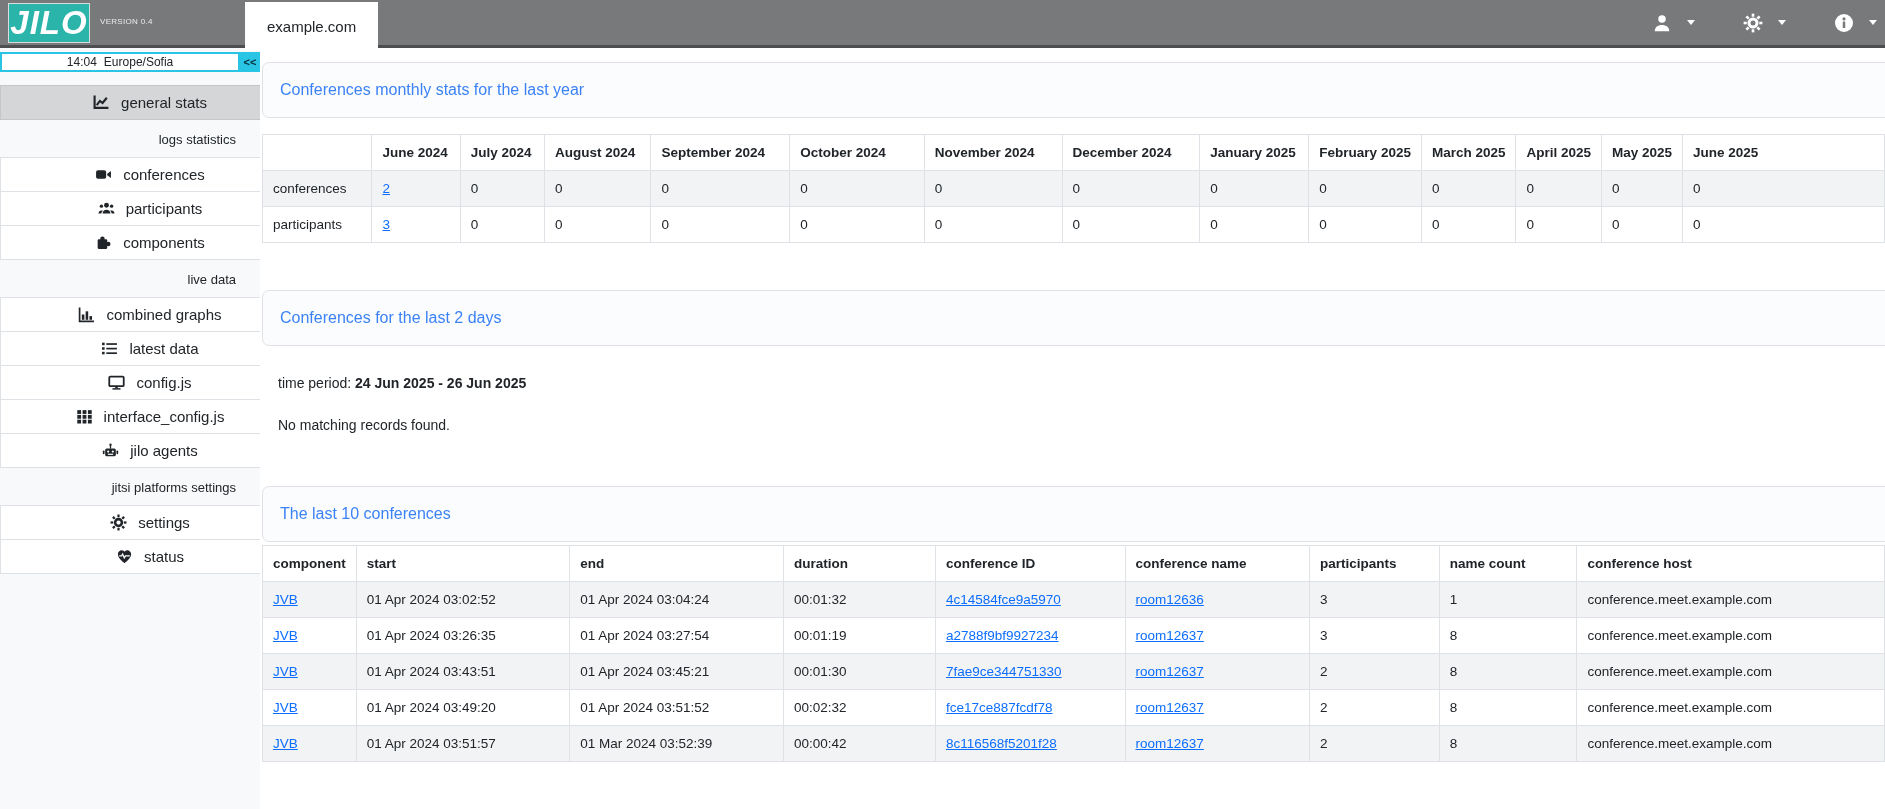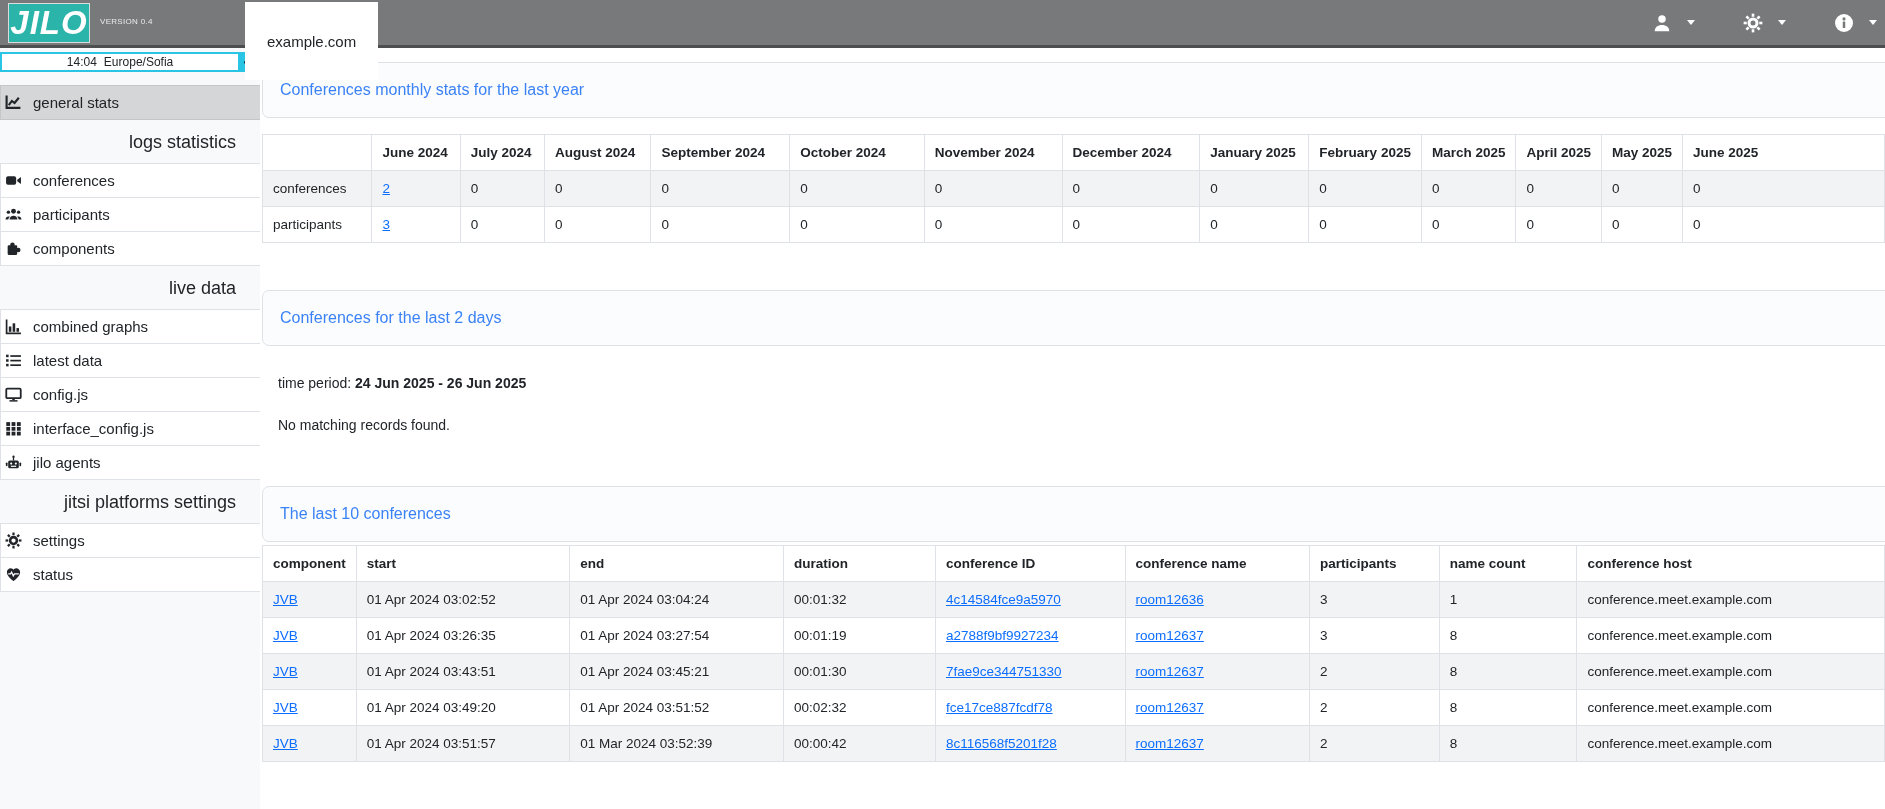--- a/index.html
+++ b/index.html
@@ -7,43 +7,43 @@
         font-family:"Liberation Sans",sans-serif;color:#212529;}
 
   
   .topbar{position:absolute;top:0;left:0;right:0;height:45px;background:#77797b;
           border-bottom:3px solid #4c4e50;z-index:5;}
   .logo{position:absolute;left:8px;top:3px;width:80px;height:38px;background:#2bb4a9;
         border:1px solid #dcdcdc;display:flex;align-items:center;justify-content:center;}
   .logo span{color:#fff;font-size:33px;font-weight:bold;font-style:italic;letter-spacing:1px;}
   .version{position:absolute;left:100px;top:17px;color:#ececec;font-size:8px;letter-spacing:.3px;}
   .tab{position:absolute;left:245px;top:2px;height:46px;background:#fff;display:flex;
-       align-items:center;padding:16px 22px;font-size:15px;color:#212529;cursor:pointer;}
+       align-items:center;padding:1px 22px;font-size:15px;color:#212529;cursor:pointer;}
   .topbar-right{position:absolute;right:8px;top:0;height:45px;display:flex;align-items:center;}
   .tb-ctrl{display:flex;align-items:center;gap:15px;margin-left:48px;cursor:pointer;}
   .tb-icon{display:flex;}
   .tb-icon svg{width:20px;height:20px;color:#fff;}
   .caret{width:0;height:0;border-left:4.5px solid transparent;border-right:4.5px solid transparent;
          border-top:5.5px solid #fff;}
 
   
   .sidebar{position:absolute;top:48px;left:0;width:260px;bottom:0;background:#f8f9fa;}
   .timebar{display:flex;margin:4px 0 13px 0;height:20px;}
   .time-input{width:241px;box-sizing:border-box;background:#fff;border:2px solid #2ac4e5;
               display:flex;align-items:center;justify-content:center;gap:7px;font-size:12px;}
   .collapse-btn{width:20px;background:#2ac4e5;display:flex;align-items:center;justify-content:center;
                 font-size:11px;font-weight:bold;color:#0b2e3c;cursor:pointer;}
   .side-item{display:flex;align-items:center;gap:11px;height:35px;padding:0 4px;background:#fff;
-             border:1px solid #dee2e6;width:300px;box-sizing:border-box;font-size:15px;cursor:pointer;}
+             border:1px solid #dee2e6;width:300px;box-sizing:border-box;font-size:15px;cursor:pointer;justify-content:center;}
   .side-item + .side-item{margin-top:-1px;}
   .side-item.selected{background:#d5d6d7;border-color:#c4c6c8;}
   .side-icon{width:17px;height:17px;display:flex;flex:none;}
   .side-icon svg{width:17px;height:17px;color:#212529;}
   .side-section{width:248px;box-sizing:border-box;text-align:right;padding:12px 12px 10px 0;
-                font-size:18px;color:#212529;}
+                font-size:13px;color:#212529;}
 
   
   .main{position:absolute;top:48px;left:260px;right:0;bottom:0;background:#fff;overflow:hidden;
         padding:14px 0 0 2px;box-sizing:border-box;}
   .card{width:1660px;box-sizing:border-box;background:#fbfcfd;border:1px solid #dee2e6;
         border-radius:7px;padding:17px;}
   .card-title{font-size:16px;color:#3b82f6;line-height:20px;}
   .time-period{margin:29px 0 0 0;padding-left:16px;font-size:14px;line-height:16px;}
   .time-period b{font-weight:bold;}
   .no-records{margin:26px 0 0 0;padding-left:16px;font-size:14px;line-height:16px;}

